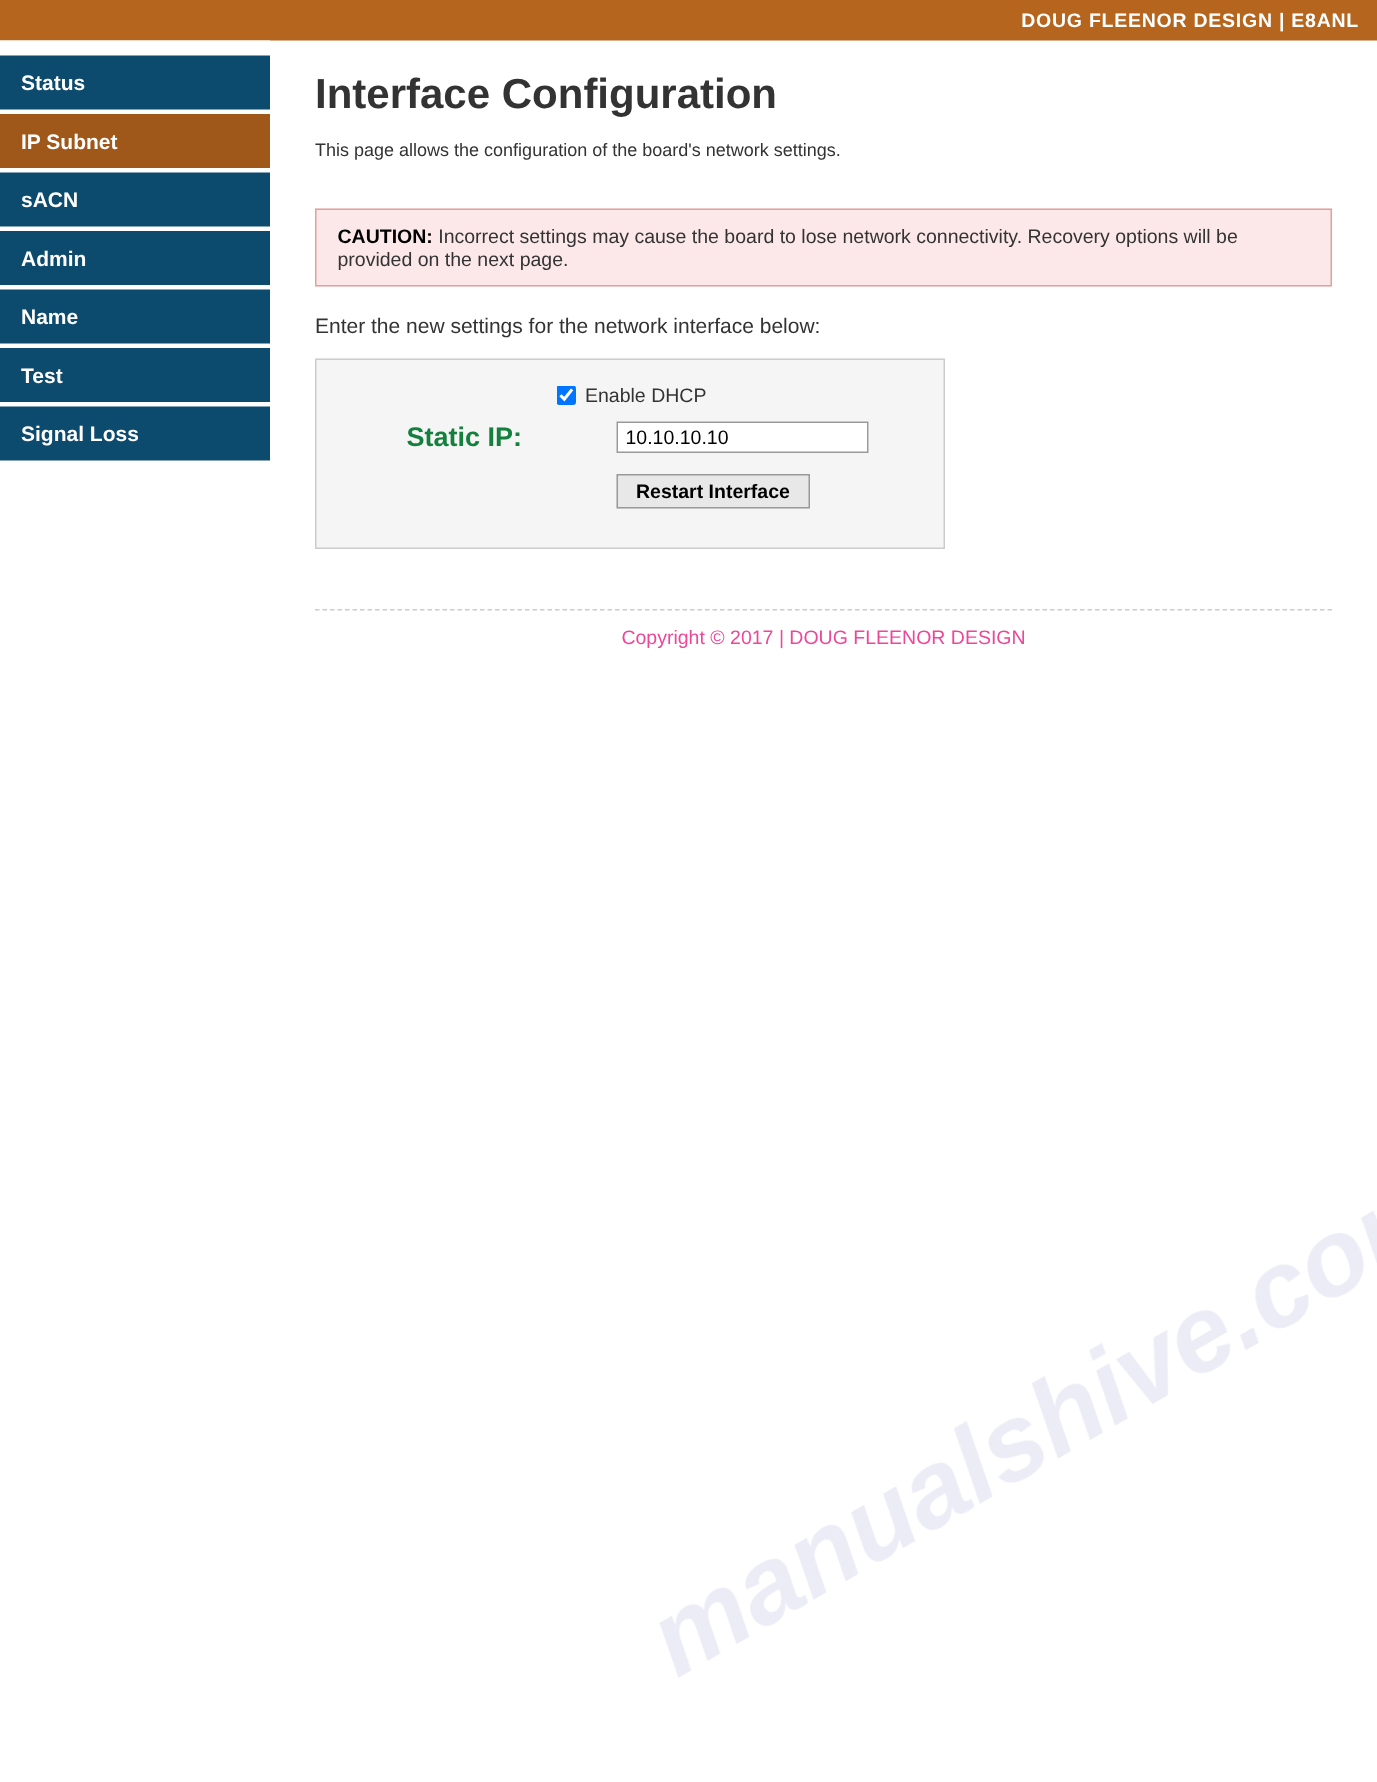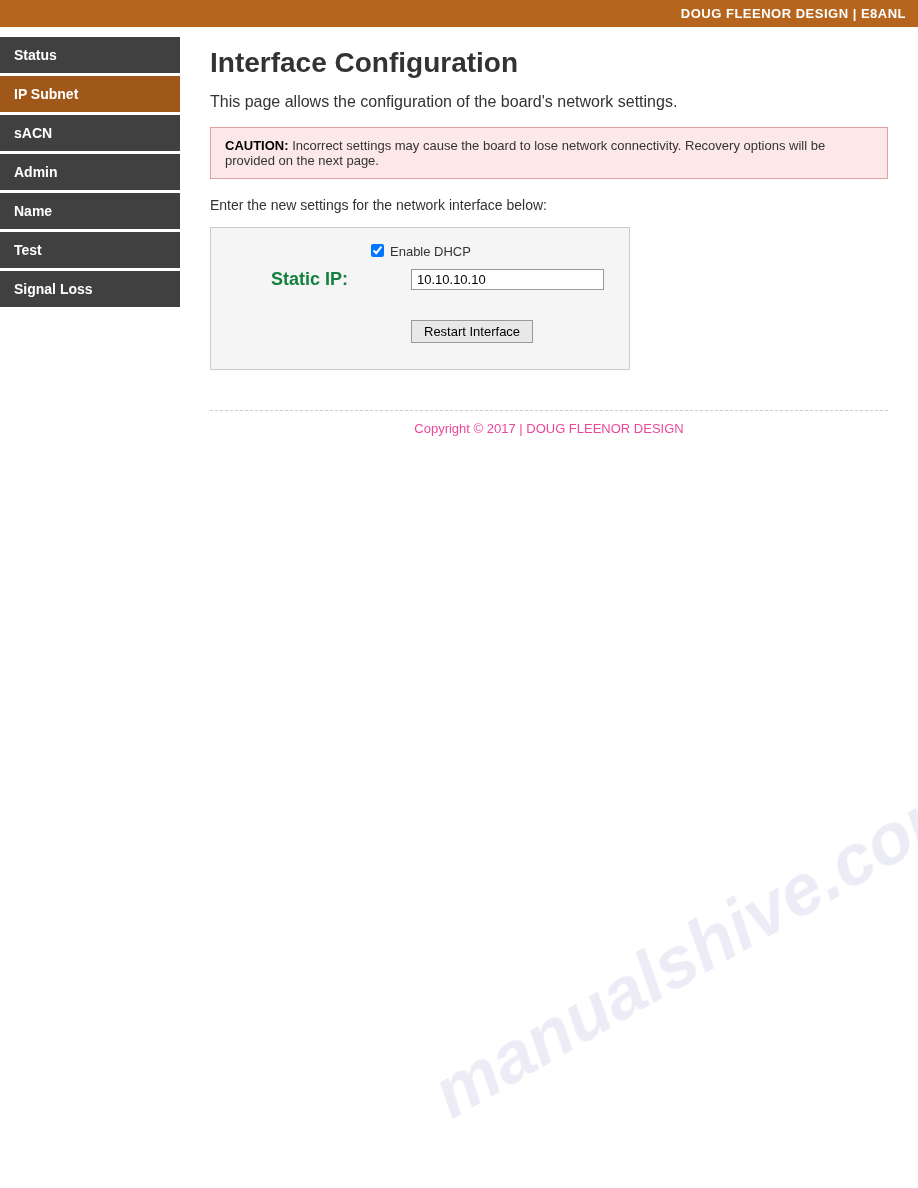--- a/index.html
+++ b/index.html
@@ -34,21 +34,21 @@
 
     
     #sidebar {
       width: 180px;
       background: #fff;
       flex-shrink: 0;
       padding-top: 10px;
     }
 
     .sidebar-item {
-      background-color: #404040;
+      background-color: #0c4a6e;
       color: #fff;
       font-weight: bold;
       font-size: 14px;
       padding: 10px 14px;
       margin-bottom: 3px;
       cursor: pointer;
       display: block;
     }
 
     .sidebar-item.active {
@@ -62,23 +62,23 @@
     }
 
     #page-title {
       font-size: 28px;
       font-weight: bold;
       color: #333;
       margin-bottom: 14px;
     }
 
     #description {
-      font-size: 16px;
-      color: #333;
-      margin-bottom: 16px;
+      font-size: 12px;
+      color: #333;
+      margin-bottom: 32px;
     }
 
     
     #caution-box {
       border: 1px solid #e0a0a0;
       background-color: #fce8e8;
       padding: 10px 14px;
       margin-bottom: 18px;
       font-size: 13px;
       color: #333;
@@ -99,21 +99,21 @@
     #config-table-wrapper {
       border: 1px solid #ccc;
       display: inline-block;
       padding: 16px 20px;
       background: #f5f5f5;
       min-width: 420px;
     }
 
     .config-row {
       display: flex;
-      align-items: flex-start;
+      align-items: center;
       margin-bottom: 10px;
     }
 
     .config-row.checkbox-row {
       justify-content: flex-start;
       padding-left: 140px;
     }
 
     .config-label {
       width: 140px;
@@ -121,40 +121,41 @@
       font-size: 18px;
       color: #15803d;
       flex-shrink: 0;
       margin-left: 40px;
     }
 
     .config-input {
       border: 1px solid #999;
       padding: 2px 5px;
       font-size: 13px;
-      width: 193px;
+      width: 168px;
       background: #fff;
     }
 
     .config-checkbox {
       margin-right: 6px;
     }
 
     .checkbox-label {
       font-size: 13px;
       color: #333;
     }
 
     .restart-btn {
       background: #e8e8e8;
       border: 1px solid #999;
       padding: 3px 12px;
       font-size: 13px;
       cursor: pointer;
-      margin-top: 20px;
+      margin-top: 4px;
+      font-weight: bold;
     }
 
     
     #footer {
       margin-top: 40px;
       border-top: 1px dashed #ccc;
       padding-top: 10px;
       text-align: center;
       font-size: 13px;
       color: #ec4899;

